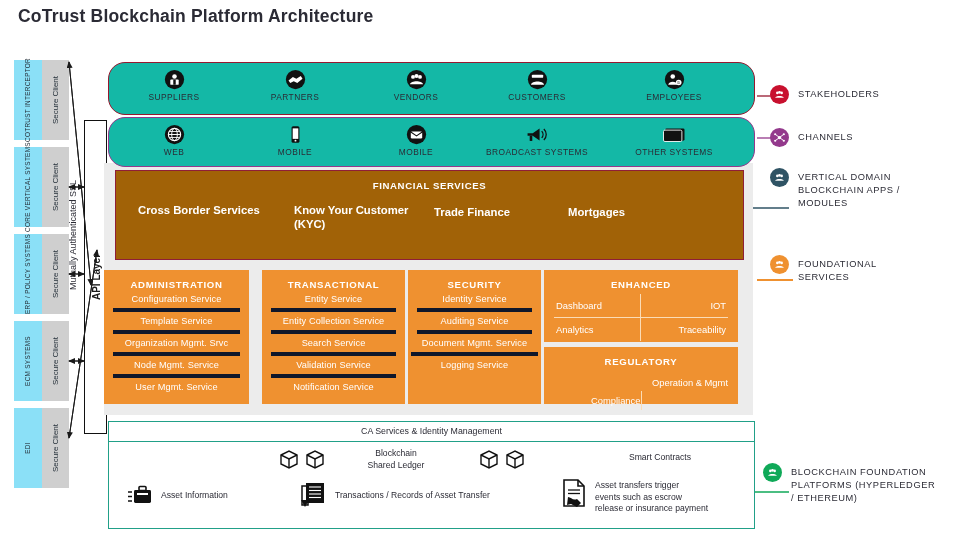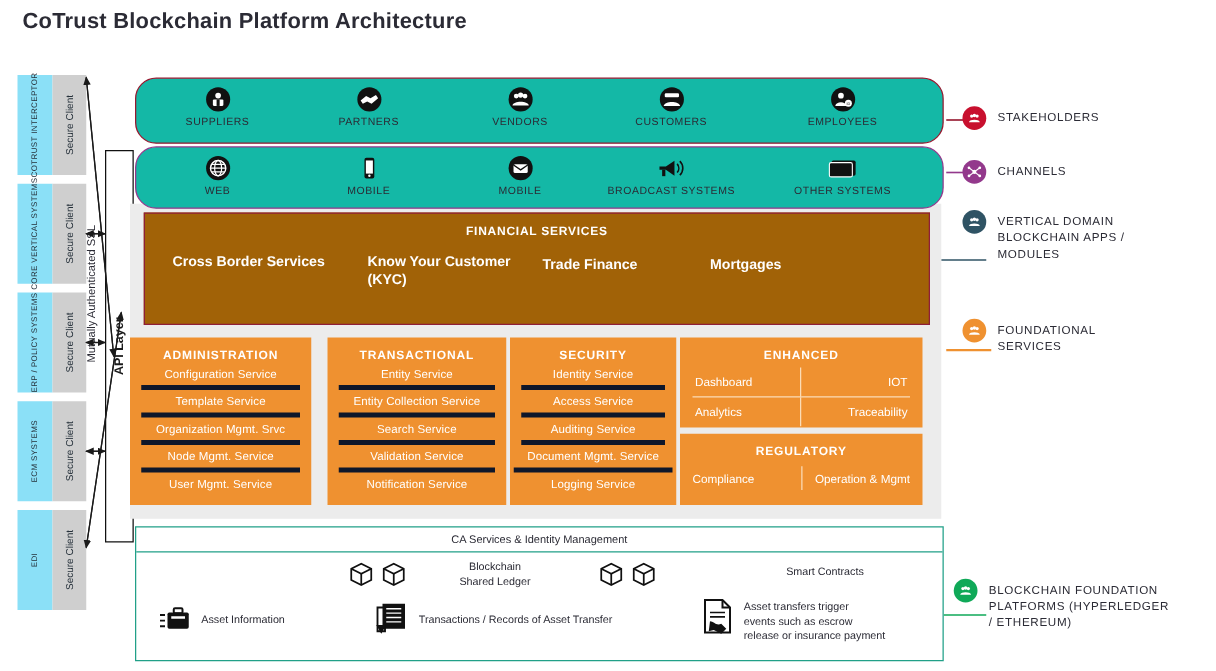--- a/index.html
+++ b/index.html
@@ -52,21 +52,21 @@
   .ocol-title{text-align:center;color:#fff;font-weight:bold;font-size:9.6px;letter-spacing:.7px;padding-top:9px;}
   .osvc{color:#fff;font-size:9.2px;text-align:center;padding:4px 3px 4px;margin:0 9px;border-bottom:4px solid #0f172a;letter-spacing:.1px;}
   .osvc:last-child{border-bottom:none;}
   .ogrid{display:flex;flex-wrap:wrap;margin:4px 10px 0;}
   .ocell{width:50%;box-sizing:border-box;color:#fff;font-size:9.4px;padding:6px 0;}
   .ocell.l{text-align:left;border-right:1px solid #FBDCB6;padding-left:2px;}
   .ocell.r{text-align:right;padding-right:2px;}
   .ocell.tl,.ocell.tr{border-bottom:1px solid #FBDCB6;}
   .ducell{display:flex;margin:6px 10px 0;color:#fff;font-size:9.4px;}
   .ducell > div{width:50%;padding:4px 0;}
-  .ducell .l{text-align:left;border-right:1px solid #FBDCB6;}
+  .ducell .l{text-align:right;border-right:1px solid #FBDCB6;margin-top:18px;}
   .ducell .r{text-align:right;}
 
   
   #bc-foundation{left:108px;top:421px;width:645px;height:106px;border:1.2px solid #21A088;background:#fff;}
   #ca-bar{height:20px;border-bottom:1.2px solid #21A088;text-align:center;font-size:8.8px;color:#2b2b35;padding-top:4px;box-sizing:border-box;}
   .bc-text{position:absolute;font-size:8.6px;color:#2b2b35;line-height:1.35;}
 
   
   .legend{position:absolute;display:flex;align-items:flex-start;}
   .legend-dot{width:19px;height:19px;border-radius:50%;flex:0 0 19px;margin-right:9px;
@@ -274,21 +274,20 @@
   <div class="osvc">Entity Service</div>
   <div class="osvc">Entity Collection Service</div>
   <div class="osvc">Search Service</div>
   <div class="osvc">Validation Service</div>
   <div class="osvc">Notification Service</div>
 </div>
 
 <div class="ocol" style="left:408px;top:270px;width:133px;height:134px;">
   <div class="ocol-title">SECURITY</div>
   <div class="osvc">Identity Service</div>
-  <div class="osvc">Access Service</div>
   <div class="osvc">Auditing Service</div>
   <div class="osvc" style="margin:0 3px;">Document Mgmt. Service</div>
   <div class="osvc">Logging Service</div>
 </div>
 
 <div class="ocol" style="left:544px;top:270px;width:194px;height:72px;">
   <div class="ocol-title">ENHANCED</div>
   <div class="ogrid">
     <div class="ocell l tl">Dashboard</div>
     <div class="ocell r tr">IOT</div>

